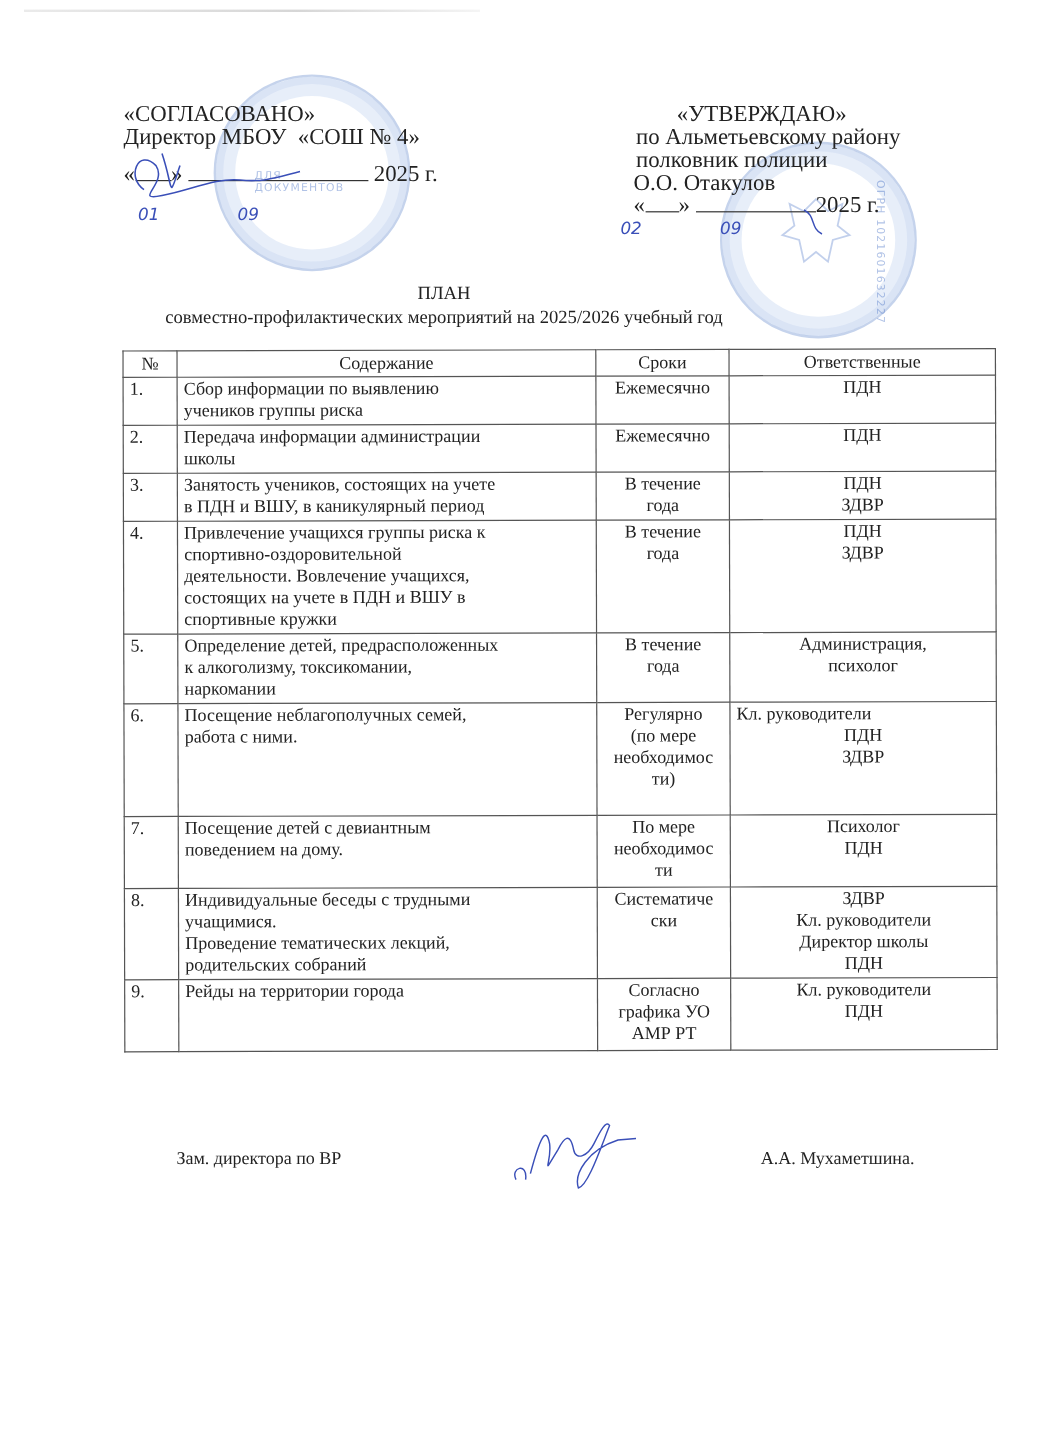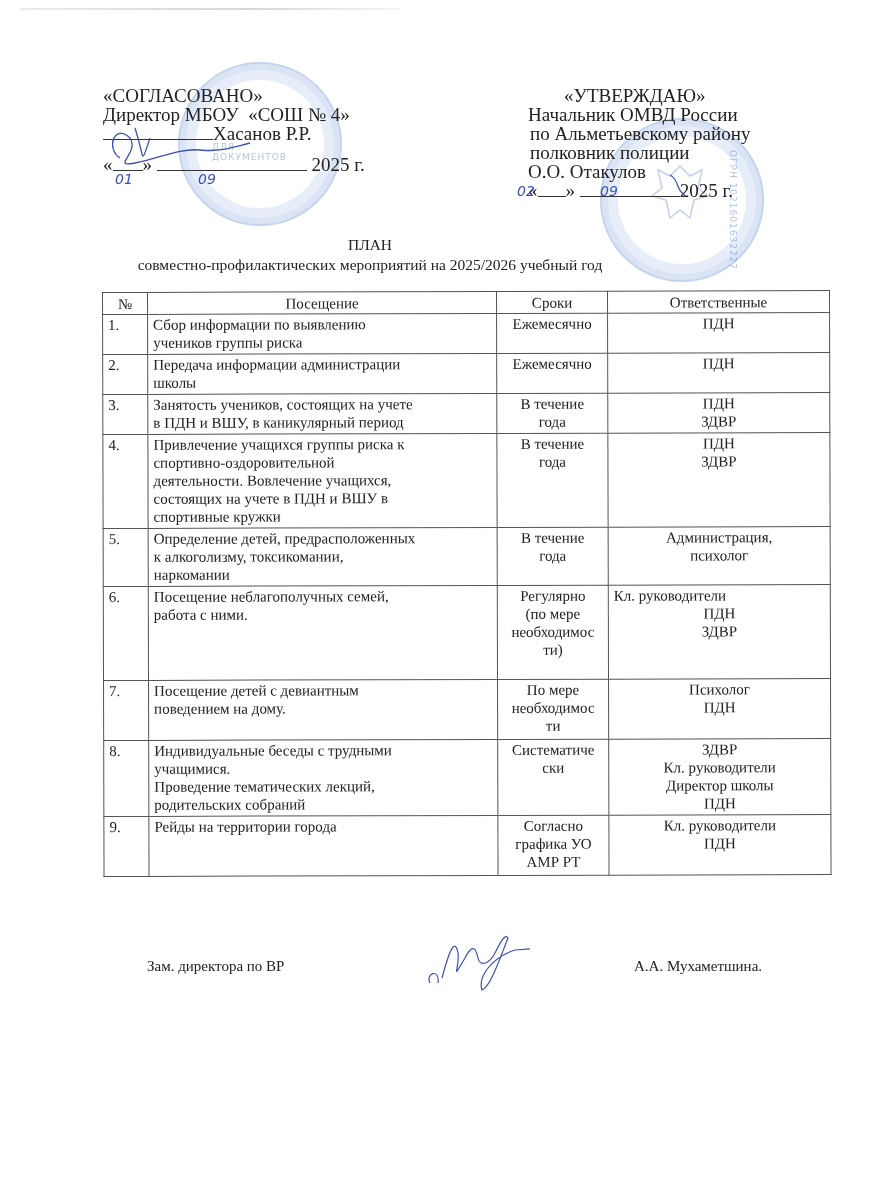--- a/index.html
+++ b/index.html
@@ -40,51 +40,49 @@
 
 <div class="stamp" style="left:600px;top:118px;width:160px;height:160px;"></div>
 <div class="stamp-text" style="left:728px;top:150px;writing-mode:vertical-rl;">ОГРН 1021601632227</div>
 <svg class="sig-svg" style="left:640px;top:158px" width="80" height="70" viewBox="0 0 80 70">
   <path d="M40 8 L30 18 L18 12 L22 30 L12 38 L26 42 L30 60 L40 52 L50 60 L54 42 L68 38 L58 30 L62 12 L50 18 Z" fill="none" stroke="rgba(80,120,200,.35)" stroke-width="1.5"></path>
 </svg>
 
 <div class="block left-block">
   <span class="line">«СОГЛАСОВАНО»</span>
   <span class="line">Директор МБОУ  «СОШ № 4»</span>
-  <span class="line"><span class="uline" style="width:110px"></span><span>Хасанов Р.Р.</span></span>
   <span class="line" style="margin-top:12px">«<span class="uline" style="width:30px"></span>» <span class="uline" style="width:150px"></span> <span>2025 г.</span></span>
 </div>
 <span class="handw" style="left:115px;top:171px;">01</span>
 <span class="handw" style="left:198px;top:171px;">09</span>
 <svg class="sig-svg" style="left:100px;top:118px" width="160" height="60" viewBox="0 0 160 60">
   <path d="M20 40 C5 30 15 5 30 20 C40 35 10 50 35 45 C60 40 80 30 100 32 C120 34 130 30 150 25 M35 10 C45 40 40 50 50 20" fill="none" stroke="#3a4fb8" stroke-width="1.3"></path>
 </svg>
 
 <div class="block right-block">
   <span class="line" style="padding-left:36px">«УТВЕРЖДАЮ»</span>
-  <span class="line">Начальник ОМВД России</span>
   <span class="line" style="padding-left:2px">по Альметьевскому району</span>
   <span class="line" style="padding-left:2px">полковник полиции</span>
   <span class="line">О.О. Отакулов</span>
   <span class="line">«<span class="uline" style="width:28px"></span>» <span class="uline" style="width:100px"></span><span>2025 г.</span></span>
 </div>
 <span class="handw" style="left:517px;top:183px;text-align:center;">02</span>
 <span class="handw" style="left:600px;top:183px;">09</span>
 <svg class="sig-svg" style="left:660px;top:170px" width="40" height="30" viewBox="0 0 40 30">
   <path d="M10 5 C20 10 15 20 25 25" fill="none" stroke="#3a4fb8" stroke-width="1.2"></path>
 </svg>
 
 <div class="heading" style="top:235px;">ПЛАН</div>
 <div class="heading" style="top:255px;">совместно-профилактических мероприятий на 2025/2026 учебный год</div>
 
 <table class="plan">
   <thead>
     <tr>
       <th class="c-num">№</th>
-      <th class="c-content">Посещение</th>
+      <th class="c-content">Содержание</th>
       <th class="c-term">Сроки</th>
       <th class="c-resp">Ответственные</th>
     </tr>
   </thead>
   <tbody id="plan-body">
       <tr style="height: 38px;">
         <td class="c-num">1.</td>
         <td class="c-content">
           <span class="cell-line">Сбор информации по выявлению</span>
           <span class="cell-line">учеников группы риска</span>

